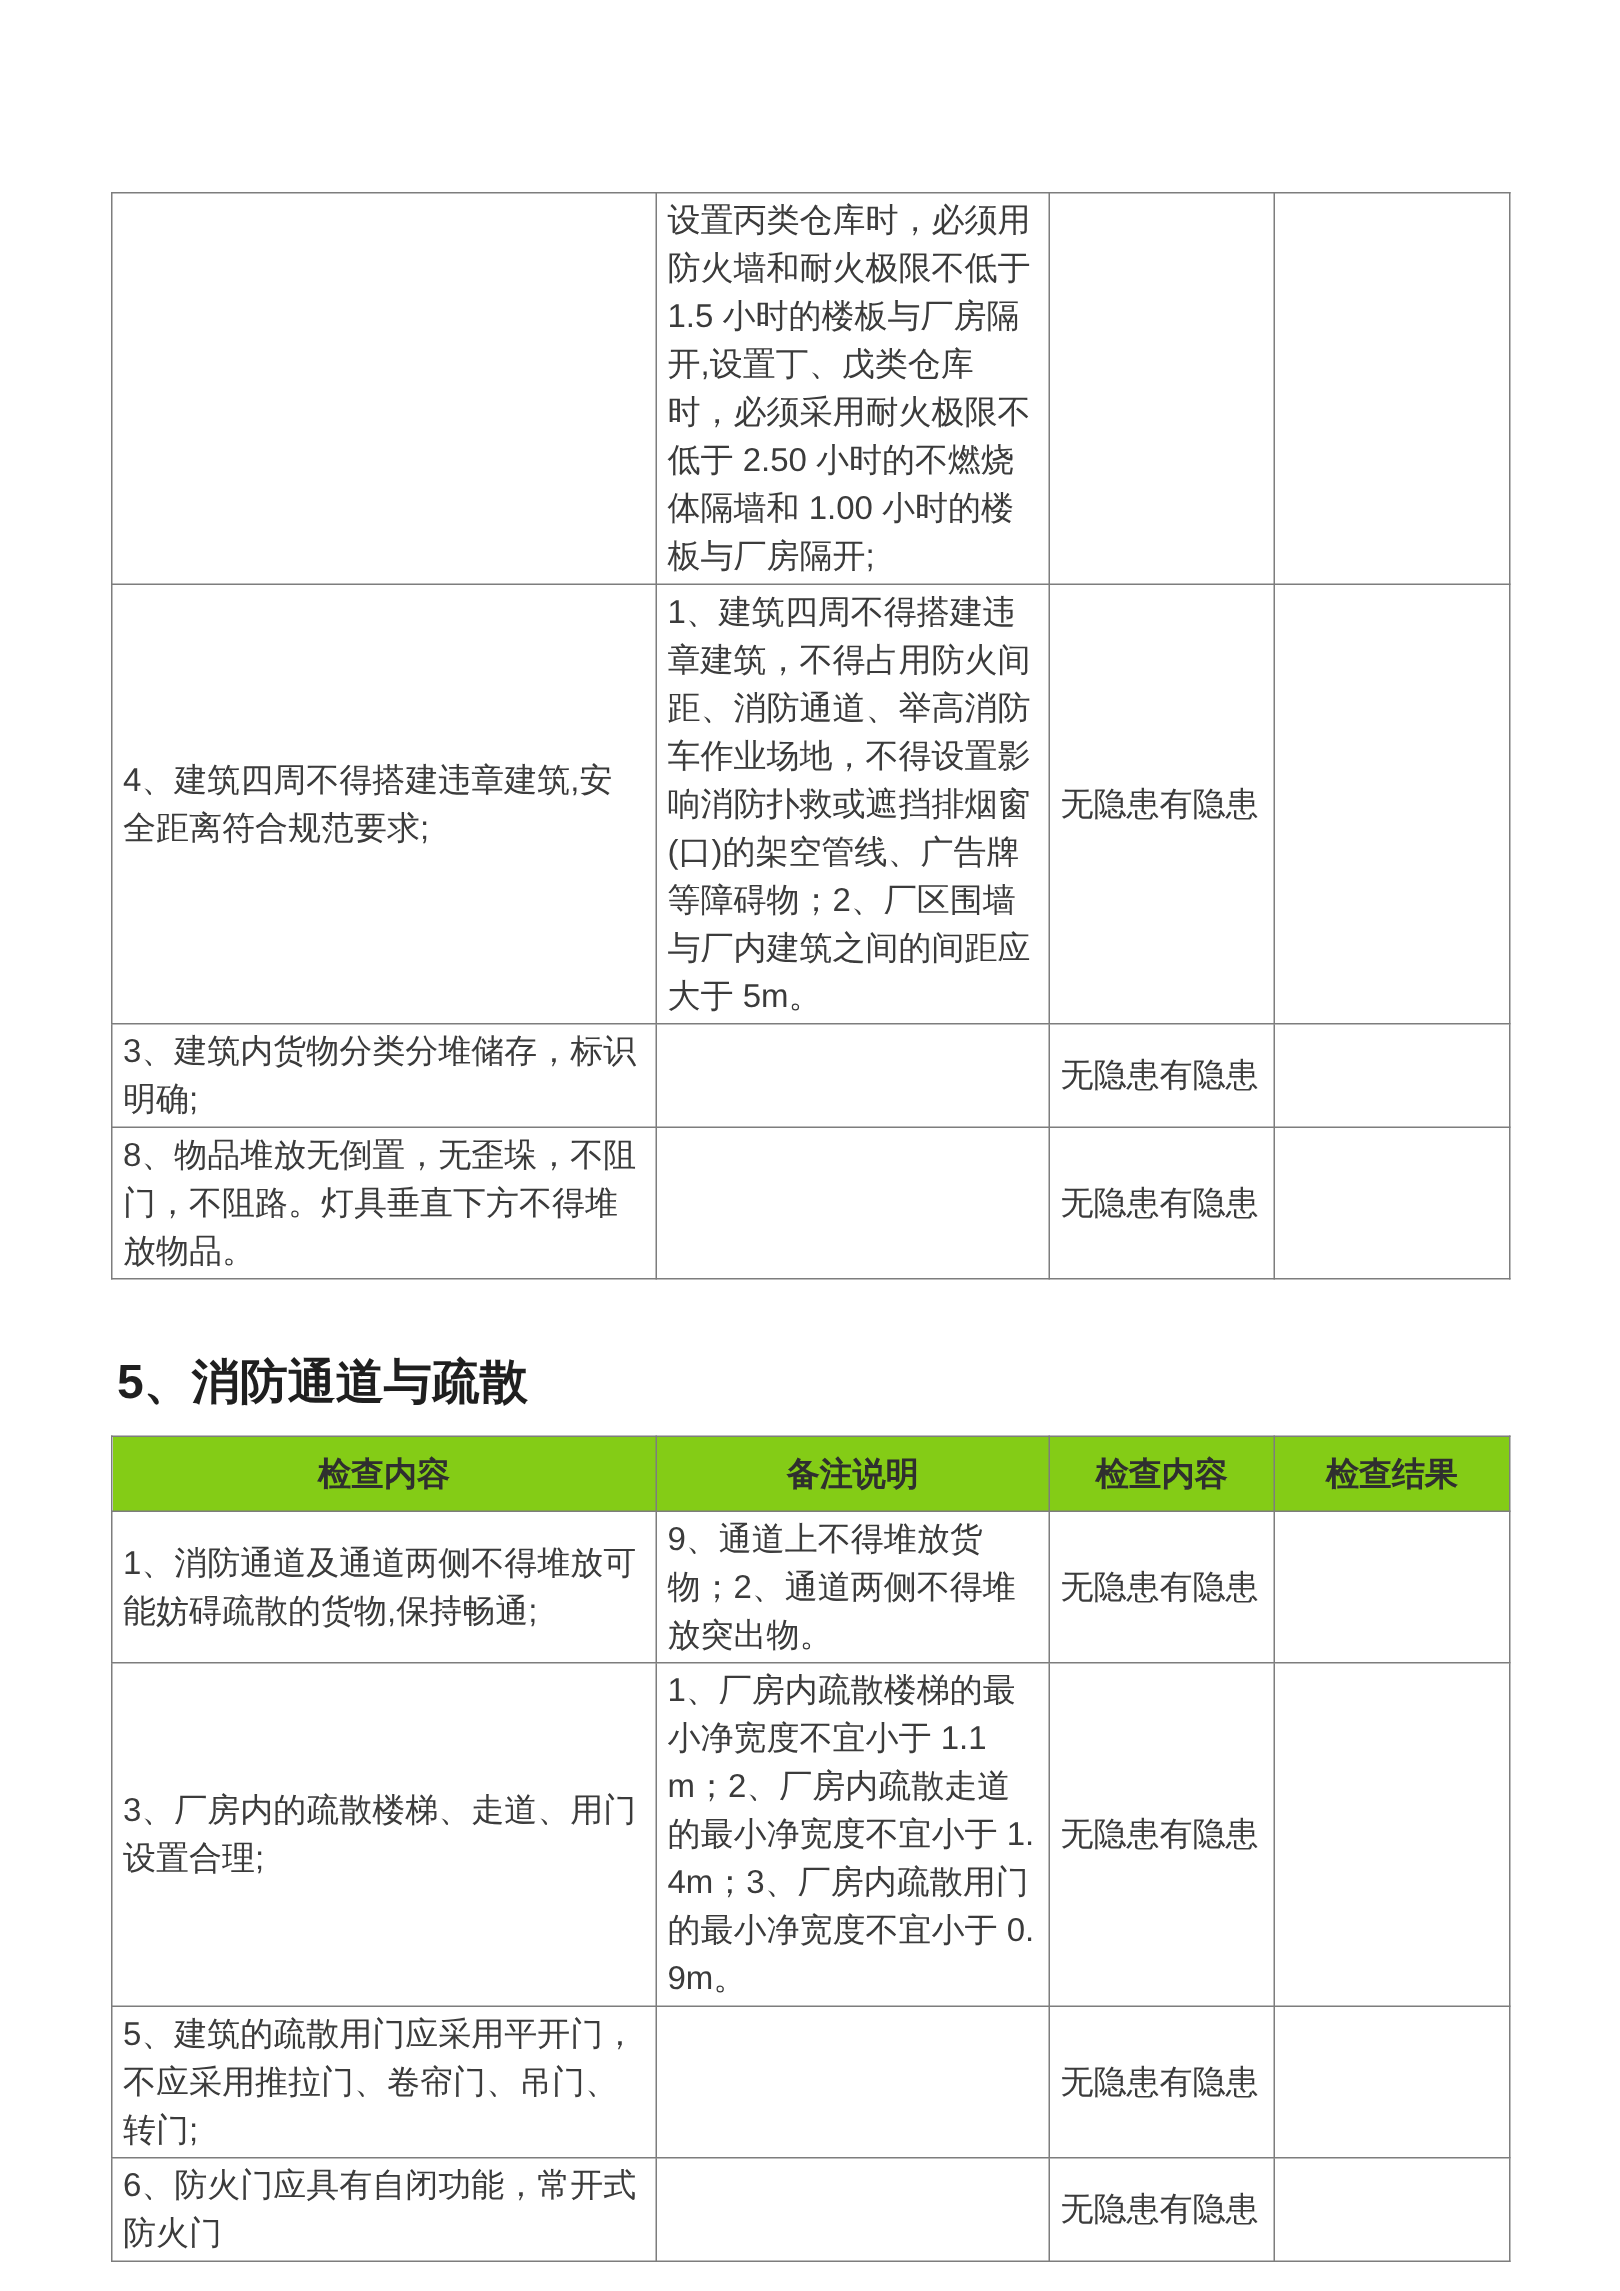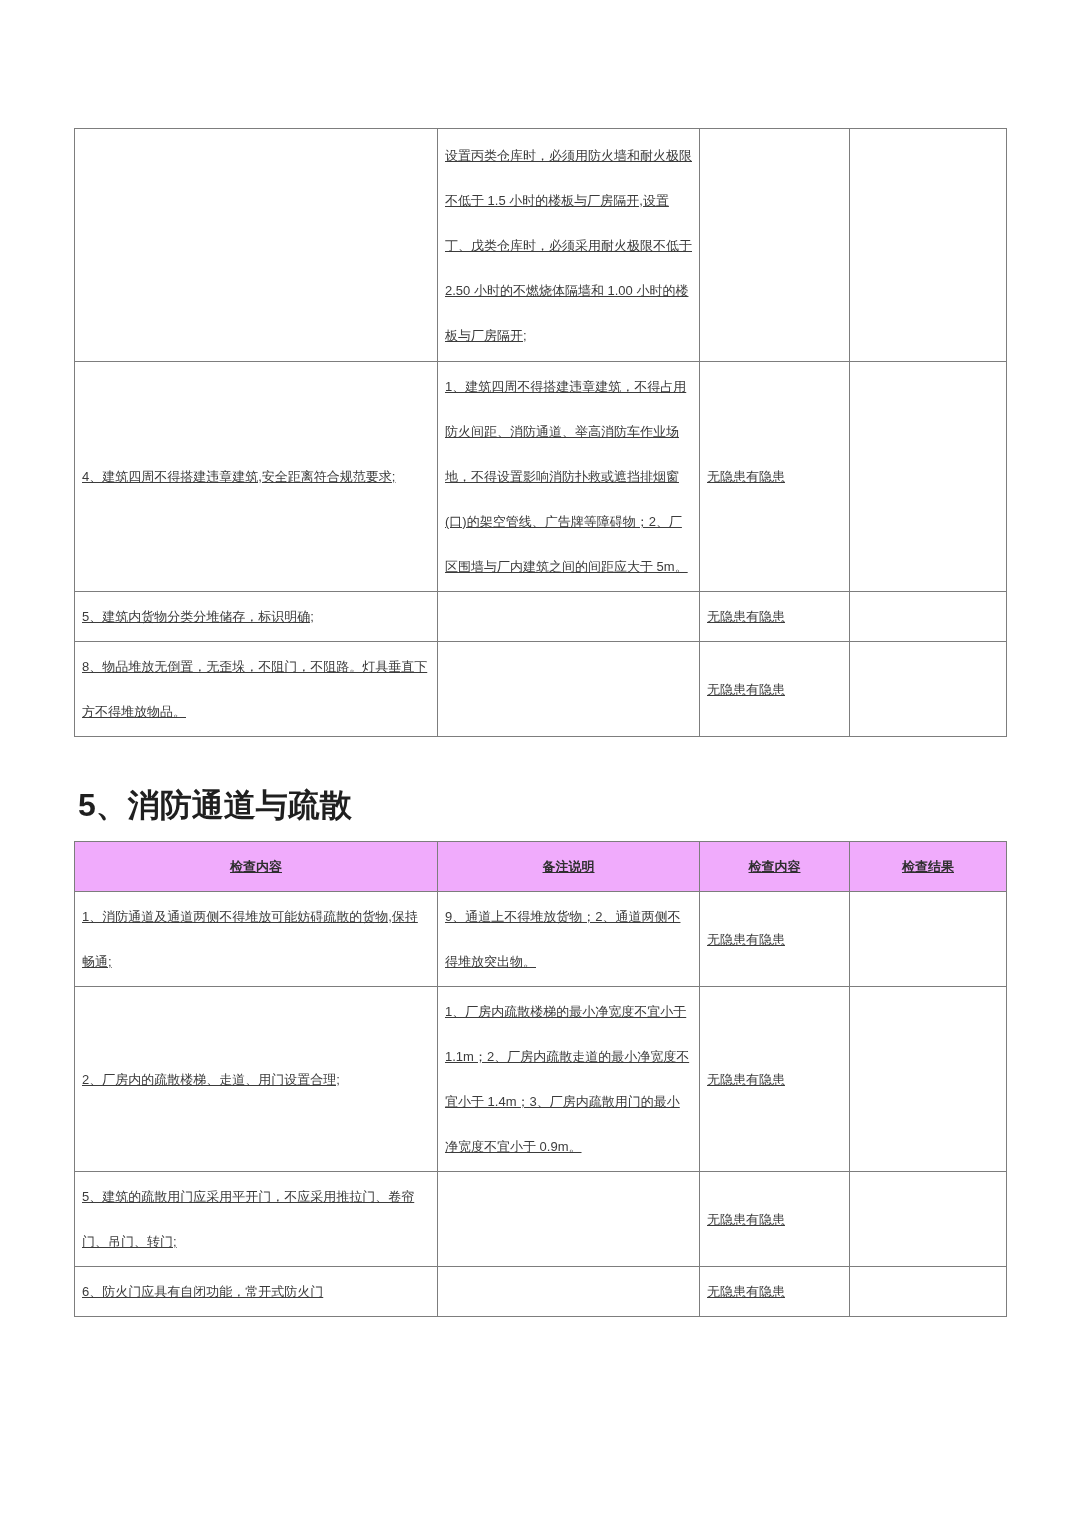--- a/index.html
+++ b/index.html
@@ -21,30 +21,29 @@
     top: 128px;
     width: 932px;
   }
   table.tbl {
     border-collapse: collapse;
     table-layout: fixed;
     width: 932px;
   }
   table.tbl td, table.tbl th {
     border: 1px solid #7d7d7d;
-    font-size: 13px;
-    line-height: 45px;
+    font-size: 22px;
+    line-height: 32px;
     vertical-align: middle;
     word-break: break-all;
     overflow: hidden;
-    text-decoration: underline;
   }
   table.tbl td { padding: 2px 7px; color: #3b3b3b; text-align: left; }
   table.tbl th {
-    background: #f0abfc;
+    background: #84cc16;
     font-weight: 600;
     color: #2f2f2f;
     text-align: center;
     padding: 2px 7px;
   }
   td.opt { text-align: center; padding: 2px 2px; }
 
   
   col.c1 { width: 363px; }
   col.c2 { width: 262px; }
@@ -93,21 +92,21 @@
       <td class="opt"></td>
       <td></td>
     </tr>
     <tr class="rB">
       <td>4、建筑四周不得搭建违章建筑,安全距离符合规范要求;</td>
       <td>1、建筑四周不得搭建违章建筑，不得占用防火间距、消防通道、举高消防车作业场地，不得设置影响消防扑救或遮挡排烟窗(口)的架空管线、广告牌等障碍物；2、厂区围墙与厂内建筑之间的间距应大于 5m。</td>
       <td class="opt">无隐患有隐患</td>
       <td></td>
     </tr>
     <tr class="rC">
-      <td>5、建筑内货物分类分堆储存，标识明确;</td>
+      <td>3、建筑内货物分类分堆储存，标识明确;</td>
       <td></td>
       <td class="opt">无隐患有隐患</td>
       <td></td>
     </tr>
     <tr class="rD">
       <td>8、物品堆放无倒置，无歪垛，不阻门，不阻路。灯具垂直下方不得堆放物品。</td>
       <td></td>
       <td class="opt">无隐患有隐患</td>
       <td></td>
     </tr>
@@ -130,21 +129,21 @@
       <th>检查内容</th>
       <th>检查结果</th>
     </tr>
     <tr class="r0">
       <td>1、消防通道及通道两侧不得堆放可能妨碍疏散的货物,保持畅通;</td>
       <td>9、通道上不得堆放货物；2、通道两侧不得堆放突出物。</td>
       <td class="opt">无隐患有隐患</td>
       <td></td>
     </tr>
     <tr class="r2">
-      <td>2、厂房内的疏散楼梯、走道、用门设置合理;</td>
+      <td>3、厂房内的疏散楼梯、走道、用门设置合理;</td>
       <td>1、厂房内疏散楼梯的最小净宽度不宜小于 1.1m；2、厂房内疏散走道的最小净宽度不宜小于 1.4m；3、厂房内疏散用门的最小净宽度不宜小于 0.9m。</td>
       <td class="opt">无隐患有隐患</td>
       <td></td>
     </tr>
     <tr class="r4">
       <td>5、建筑的疏散用门应采用平开门，不应采用推拉门、卷帘门、吊门、转门;</td>
       <td></td>
       <td class="opt">无隐患有隐患</td>
       <td></td>
     </tr>

